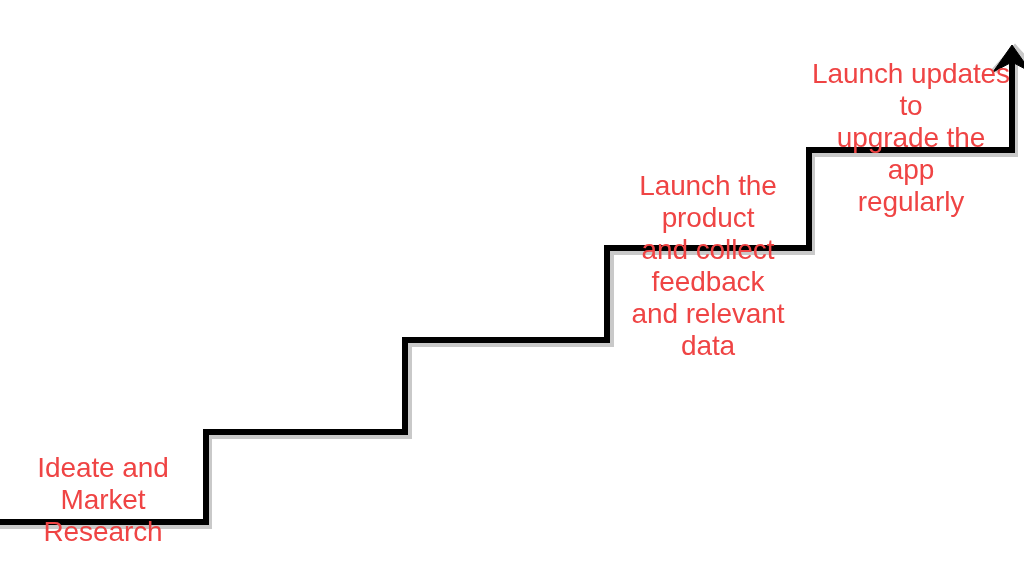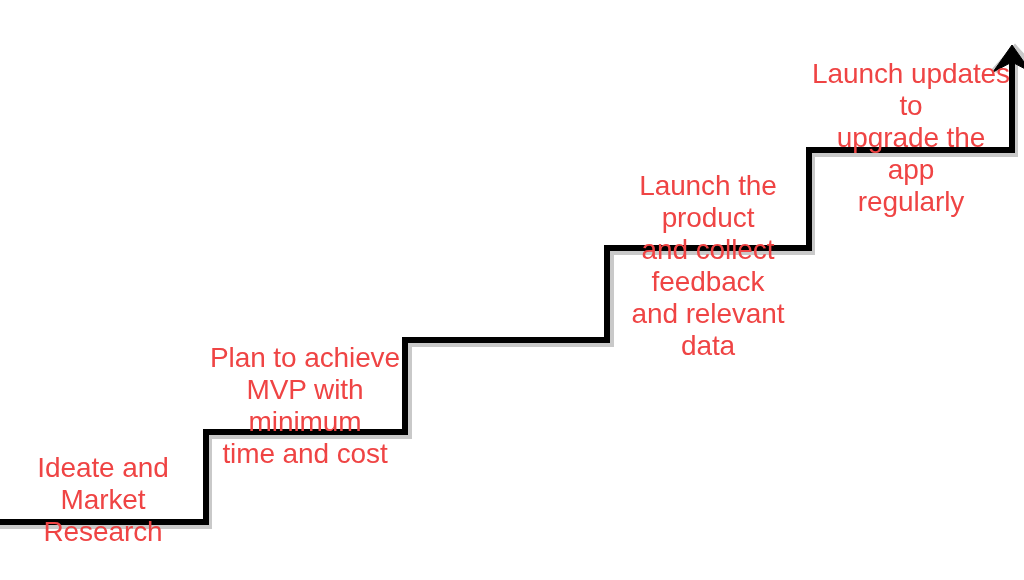--- a/index.html
+++ b/index.html
@@ -61,23 +61,20 @@
     </g>
 
     <g>
       <path d="M 1012 45 L 1031 72 L 1012 62 L 993 72 Z" fill="#000000" stroke="#000000" stroke-width="1" stroke-linejoin="round"></path>
     </g>
   </svg>
 
   <div class="step-label" id="label-1">Ideate and
 Market Research</div>
 
-  <div class="step-label" id="label-2">Plan to achieve
-MVP with minimum
-time and cost</div>
 
 
   <div class="step-label" id="label-4">Launch the product
 and collect feedback
 and relevant data</div>
 
   <div class="step-label" id="label-5">Launch updates to
 upgrade the app
 regularly</div>
 

